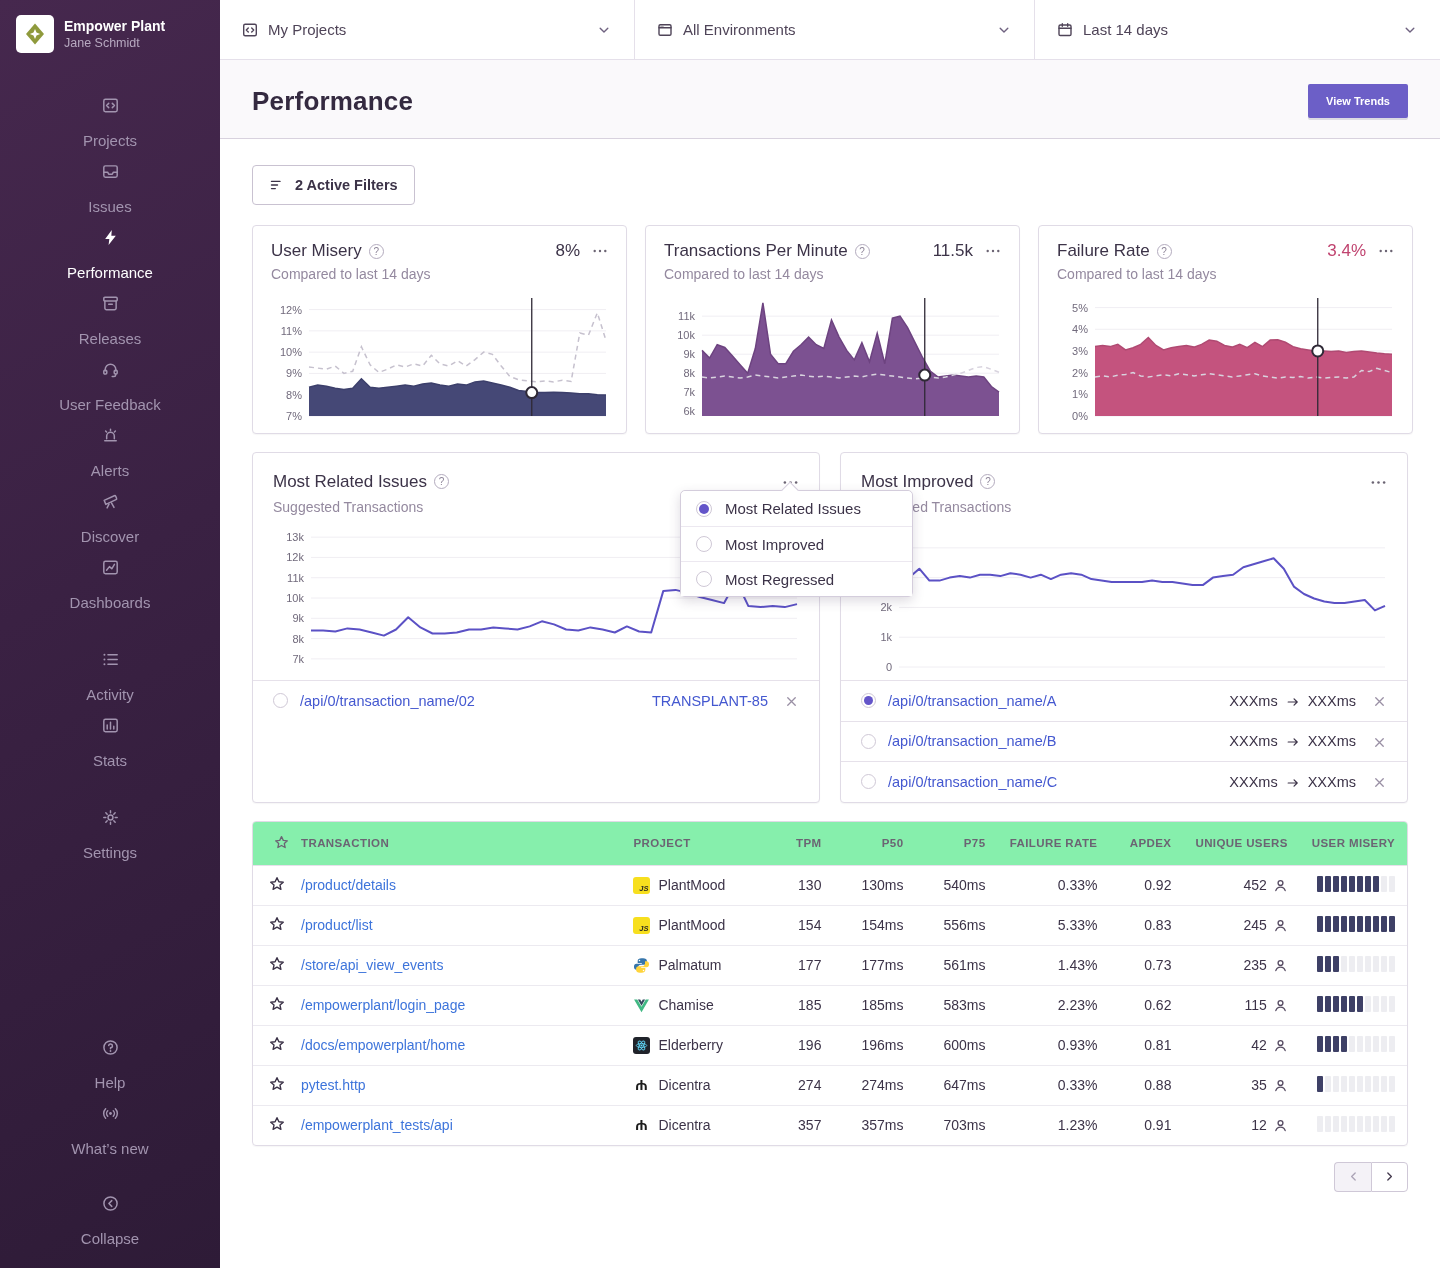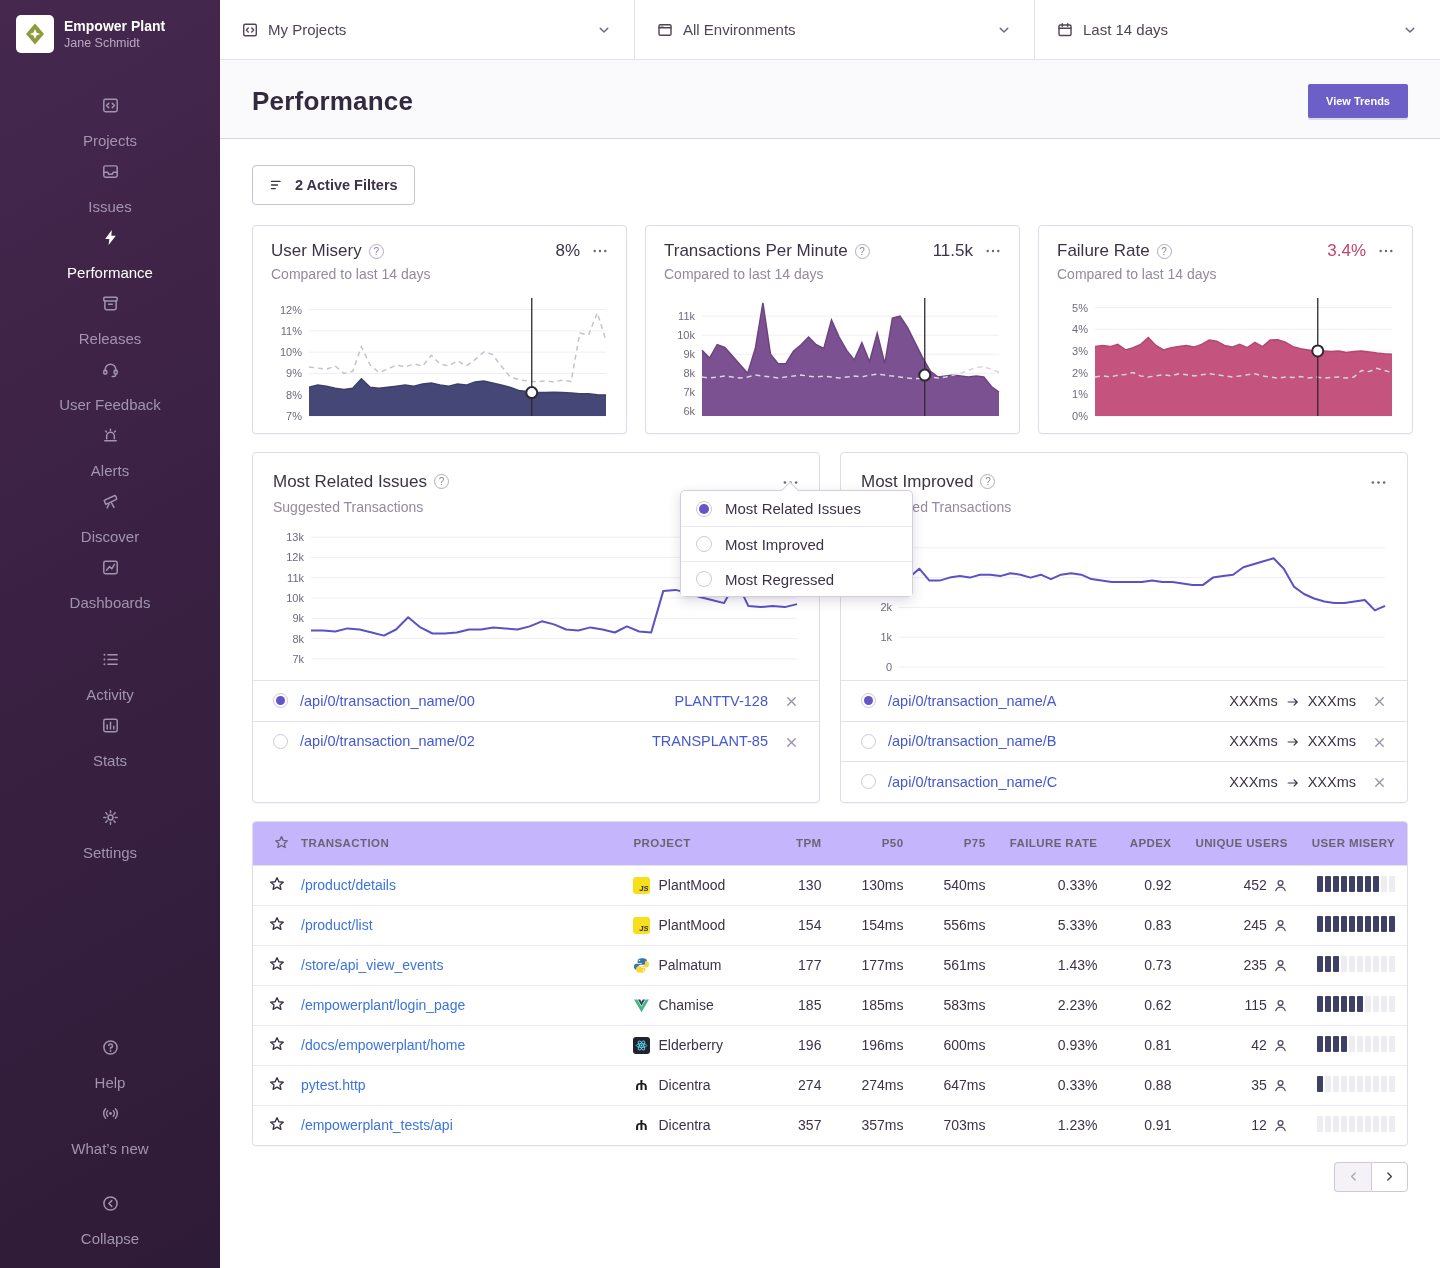--- a/index.html
+++ b/index.html
@@ -74,21 +74,21 @@
   .dropdown { position:absolute; left:428px; top:38px; width:233px; background:#fff; border:1px solid #d4cddc; border-radius:5px;
     box-shadow:0 4px 12px rgba(64,52,84,.18); z-index:10; }
   .dd-caret { position:absolute; top:-7px; left:103px; width:12px; height:12px; background:#fff; transform:rotate(45deg);
     border-left:1px solid #d4cddc; border-top:1px solid #d4cddc; }
   .dd-item { display:flex; align-items:center; gap:13px; height:35px; padding:0 15px; font-size:15px; color:#3c3348; cursor:pointer; background:#fff; position:relative; border-radius:5px; }
   .dd-item + .dd-item { border-top:1px solid #ece8f0; border-radius:0; }
   .dd-item .radio { width:16px; height:16px; }
 
   .table-card { border:1px solid #e0dbe6; border-radius:4px; overflow:hidden; margin-bottom:16px; box-shadow:0 1px 1px rgba(50,41,61,.04); }
   table { width:100%; border-collapse:collapse; font-size:14px; }
-  thead th { background:#c4b5fd; color:#6b6473; font-size:11.5px; font-weight:bold; letter-spacing:.4px; text-transform:uppercase;
+  thead th { background:#86efac; color:#6b6473; font-size:11.5px; font-weight:bold; letter-spacing:.4px; text-transform:uppercase;
     padding:13px 12px; border-bottom:1px solid #e6e1ea; text-align:right; white-space:nowrap; }
   th.c-star { width:36px; padding-right:0; }
   th.c-left { text-align:left; }
   th.c-project { width:150px; } th.c-tpm { width:62px; } th.c-p50 { width:82px; } th.c-p75 { width:82px; }
   th.c-fail { width:112px; } th.c-apdex { width:74px; } th.c-users { width:112px; } th.c-misery { width:104px; }
   tbody td { padding:10px 12px; border-top:1px solid #eceaf0; color:#3c3348; text-align:right; white-space:nowrap; }
   tbody tr:first-child td { border-top:none; }
   td.c-star { padding-right:0; text-align:center; }
   td.c-left { text-align:left; }
   td.c-left a { color:#3d74db; text-decoration:none; }
@@ -503,33 +503,20 @@
               <text x="31" y="101.30434782608695" text-anchor="end" font-size="11" fill="#716a7c" font-family="Liberation Sans, sans-serif">9k</text>
               <line x1="38" x2="524" y1="117.59420289855072" y2="117.59420289855072" stroke="#f0eef3" stroke-width="1"></line>
               <text x="31" y="121.59420289855072" text-anchor="end" font-size="11" fill="#716a7c" font-family="Liberation Sans, sans-serif">8k</text>
               <line x1="38" x2="524" y1="137.8840579710145" y2="137.8840579710145" stroke="#f0eef3" stroke-width="1"></line>
               <text x="31" y="141.8840579710145" text-anchor="end" font-size="11" fill="#716a7c" font-family="Liberation Sans, sans-serif">7k</text>
               <polyline points="38.0,109.5 50.1,109.5 62.3,110.5 74.4,107.4 86.6,108.5 98.8,111.5 110.9,114.6 123.0,108.5 135.2,96.3 147.4,106.4 159.5,112.5 171.7,112.5 183.8,111.5 196.0,108.5 208.1,108.5 220.3,106.4 232.4,107.4 244.5,108.5 256.7,105.4 268.9,100.3 281.0,103.4 293.1,108.5 305.3,109.5 317.4,106.4 329.6,108.5 341.8,111.5 353.9,105.4 366.1,110.5 378.2,111.5 390.3,69.9 402.5,68.9 414.7,71.9 426.8,76.0 438.9,79.0 451.1,82.1 463.3,59.8 475.4,85.1 487.6,86.1 499.7,85.1 511.8,86.1 524.0,83.1" fill="none" stroke="#5b51c5" stroke-width="2" stroke-linejoin="round"></polyline>
             </svg>
         </div>
         <div id="related-list">
             <div class="plist-row">
-              <span class="radio sel"></span>
-              <a href="#">/api/0/transaction_name/00</a>
-              <span class="spacer"></span>
-              <a href="#">PLANTTV-128</a>
-              <span class="x-ic">
-                <span style="display: inline-flex;">
-                  <svg viewBox="0 0 16 16" width="15" height="15" fill="none" stroke="currentColor" stroke-width="1.4" stroke-linecap="round" stroke-linejoin="round">
-                    <path d="M4 4l8 8M12 4l-8 8"></path>
-                  </svg>
-                </span>
-              </span>
-            </div>
-            <div class="plist-row">
               <span class="radio"></span>
               <a href="#">/api/0/transaction_name/02</a>
               <span class="spacer"></span>
               <a href="#">TRANSPLANT-85</a>
               <span class="x-ic">
                 <span style="display: inline-flex;">
                   <svg viewBox="0 0 16 16" width="15" height="15" fill="none" stroke="currentColor" stroke-width="1.4" stroke-linecap="round" stroke-linejoin="round">
                     <path d="M4 4l8 8M12 4l-8 8"></path>
                   </svg>
                 </span>

